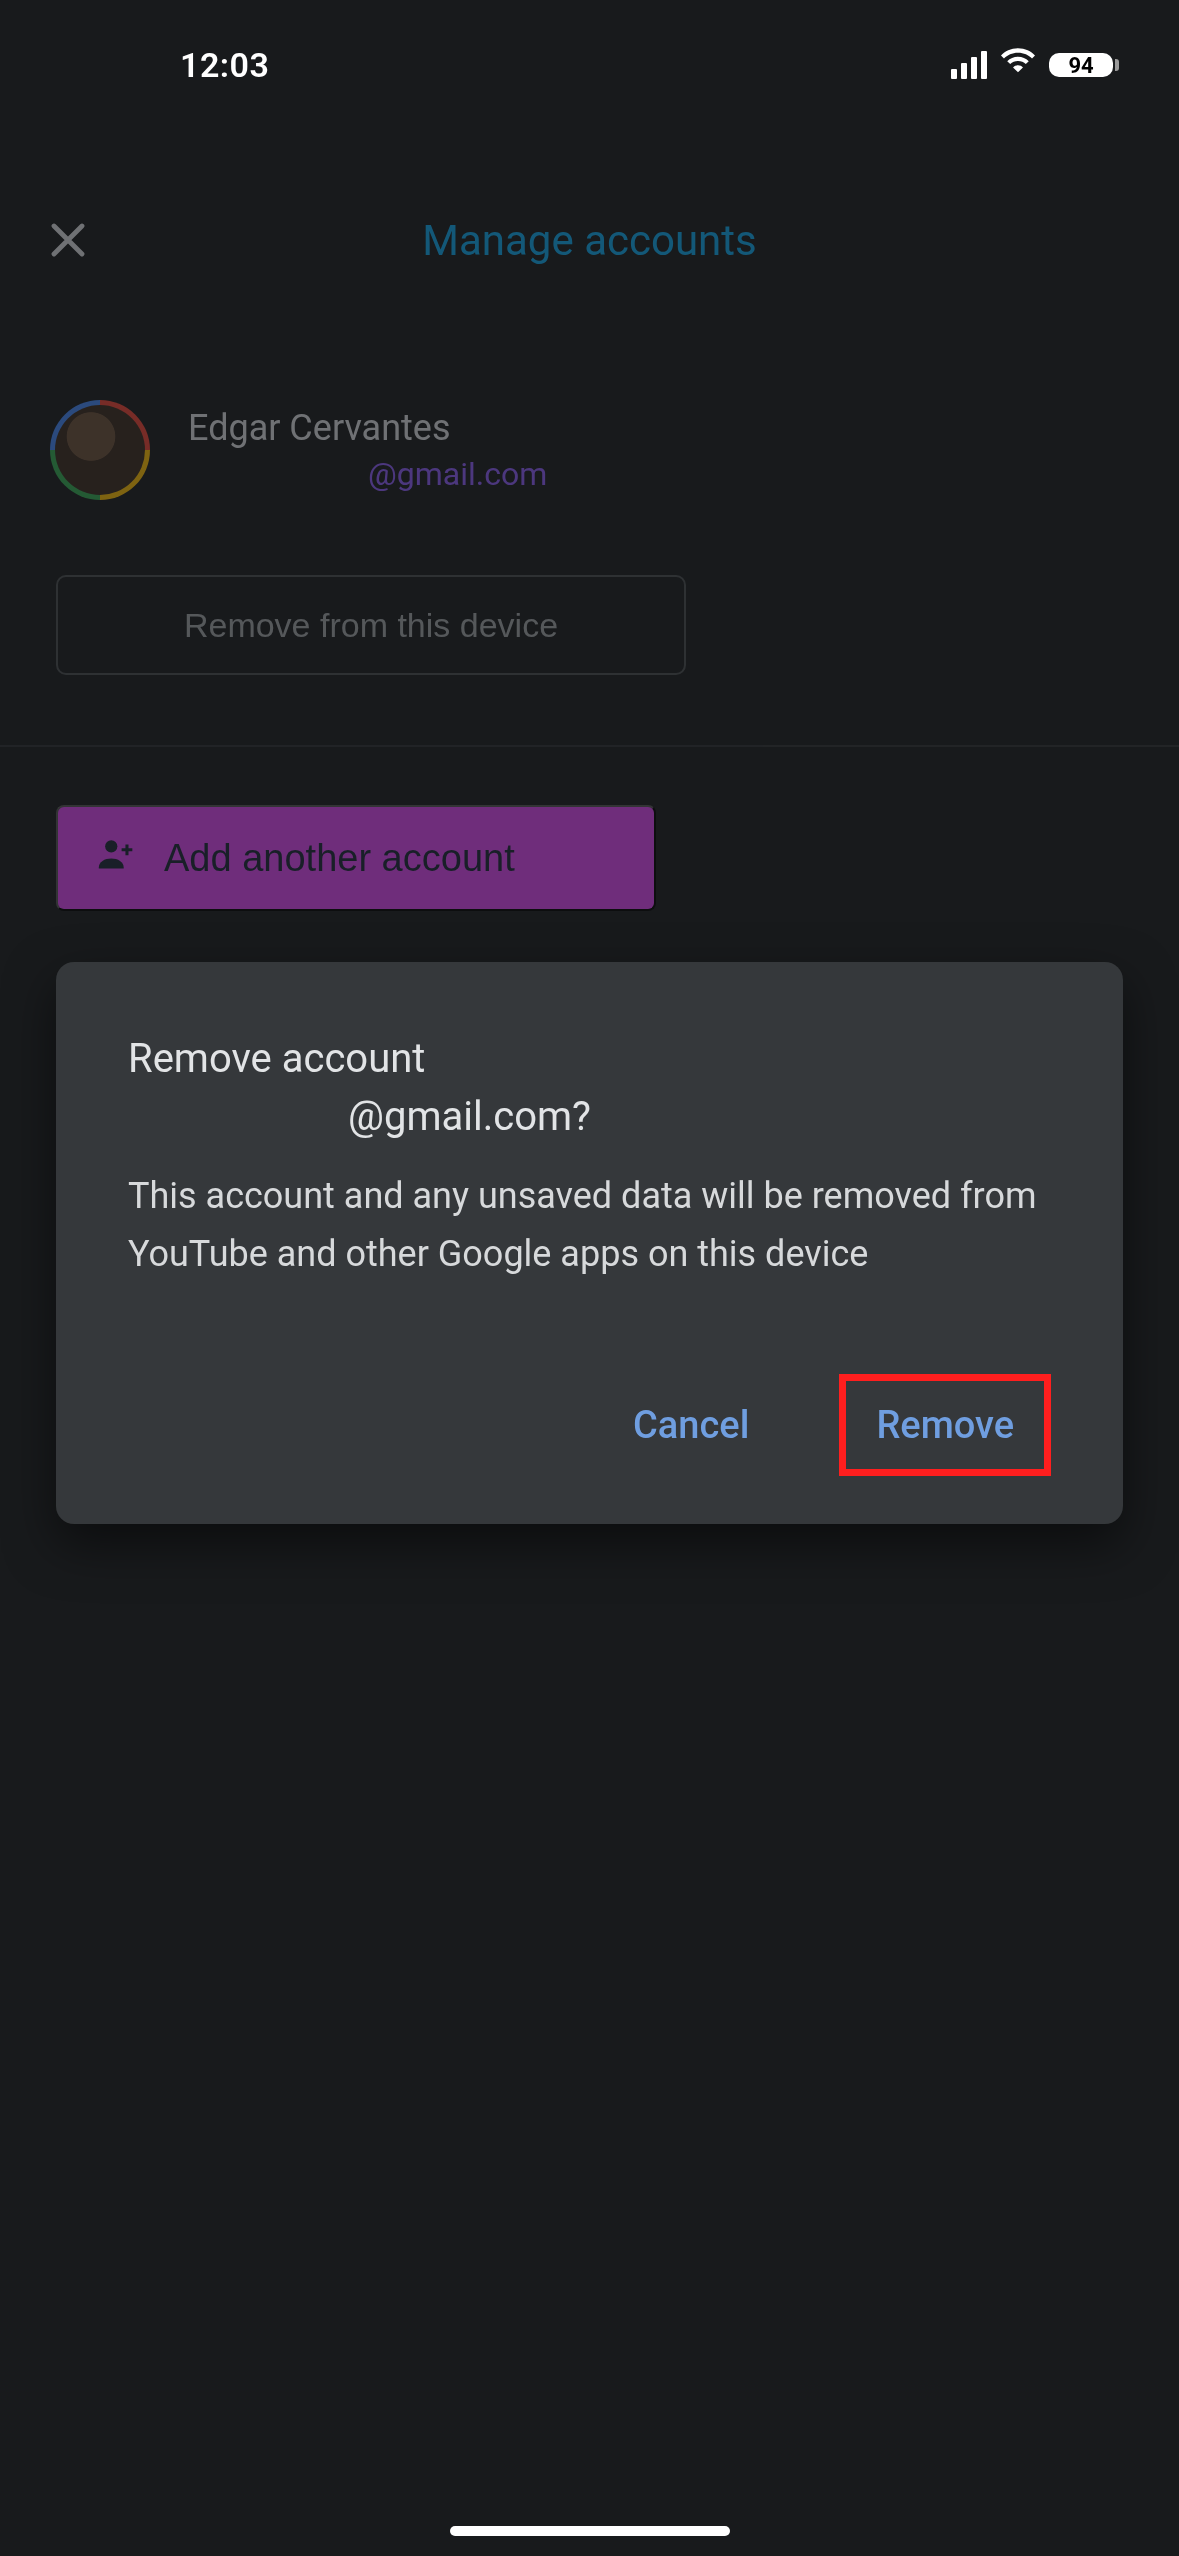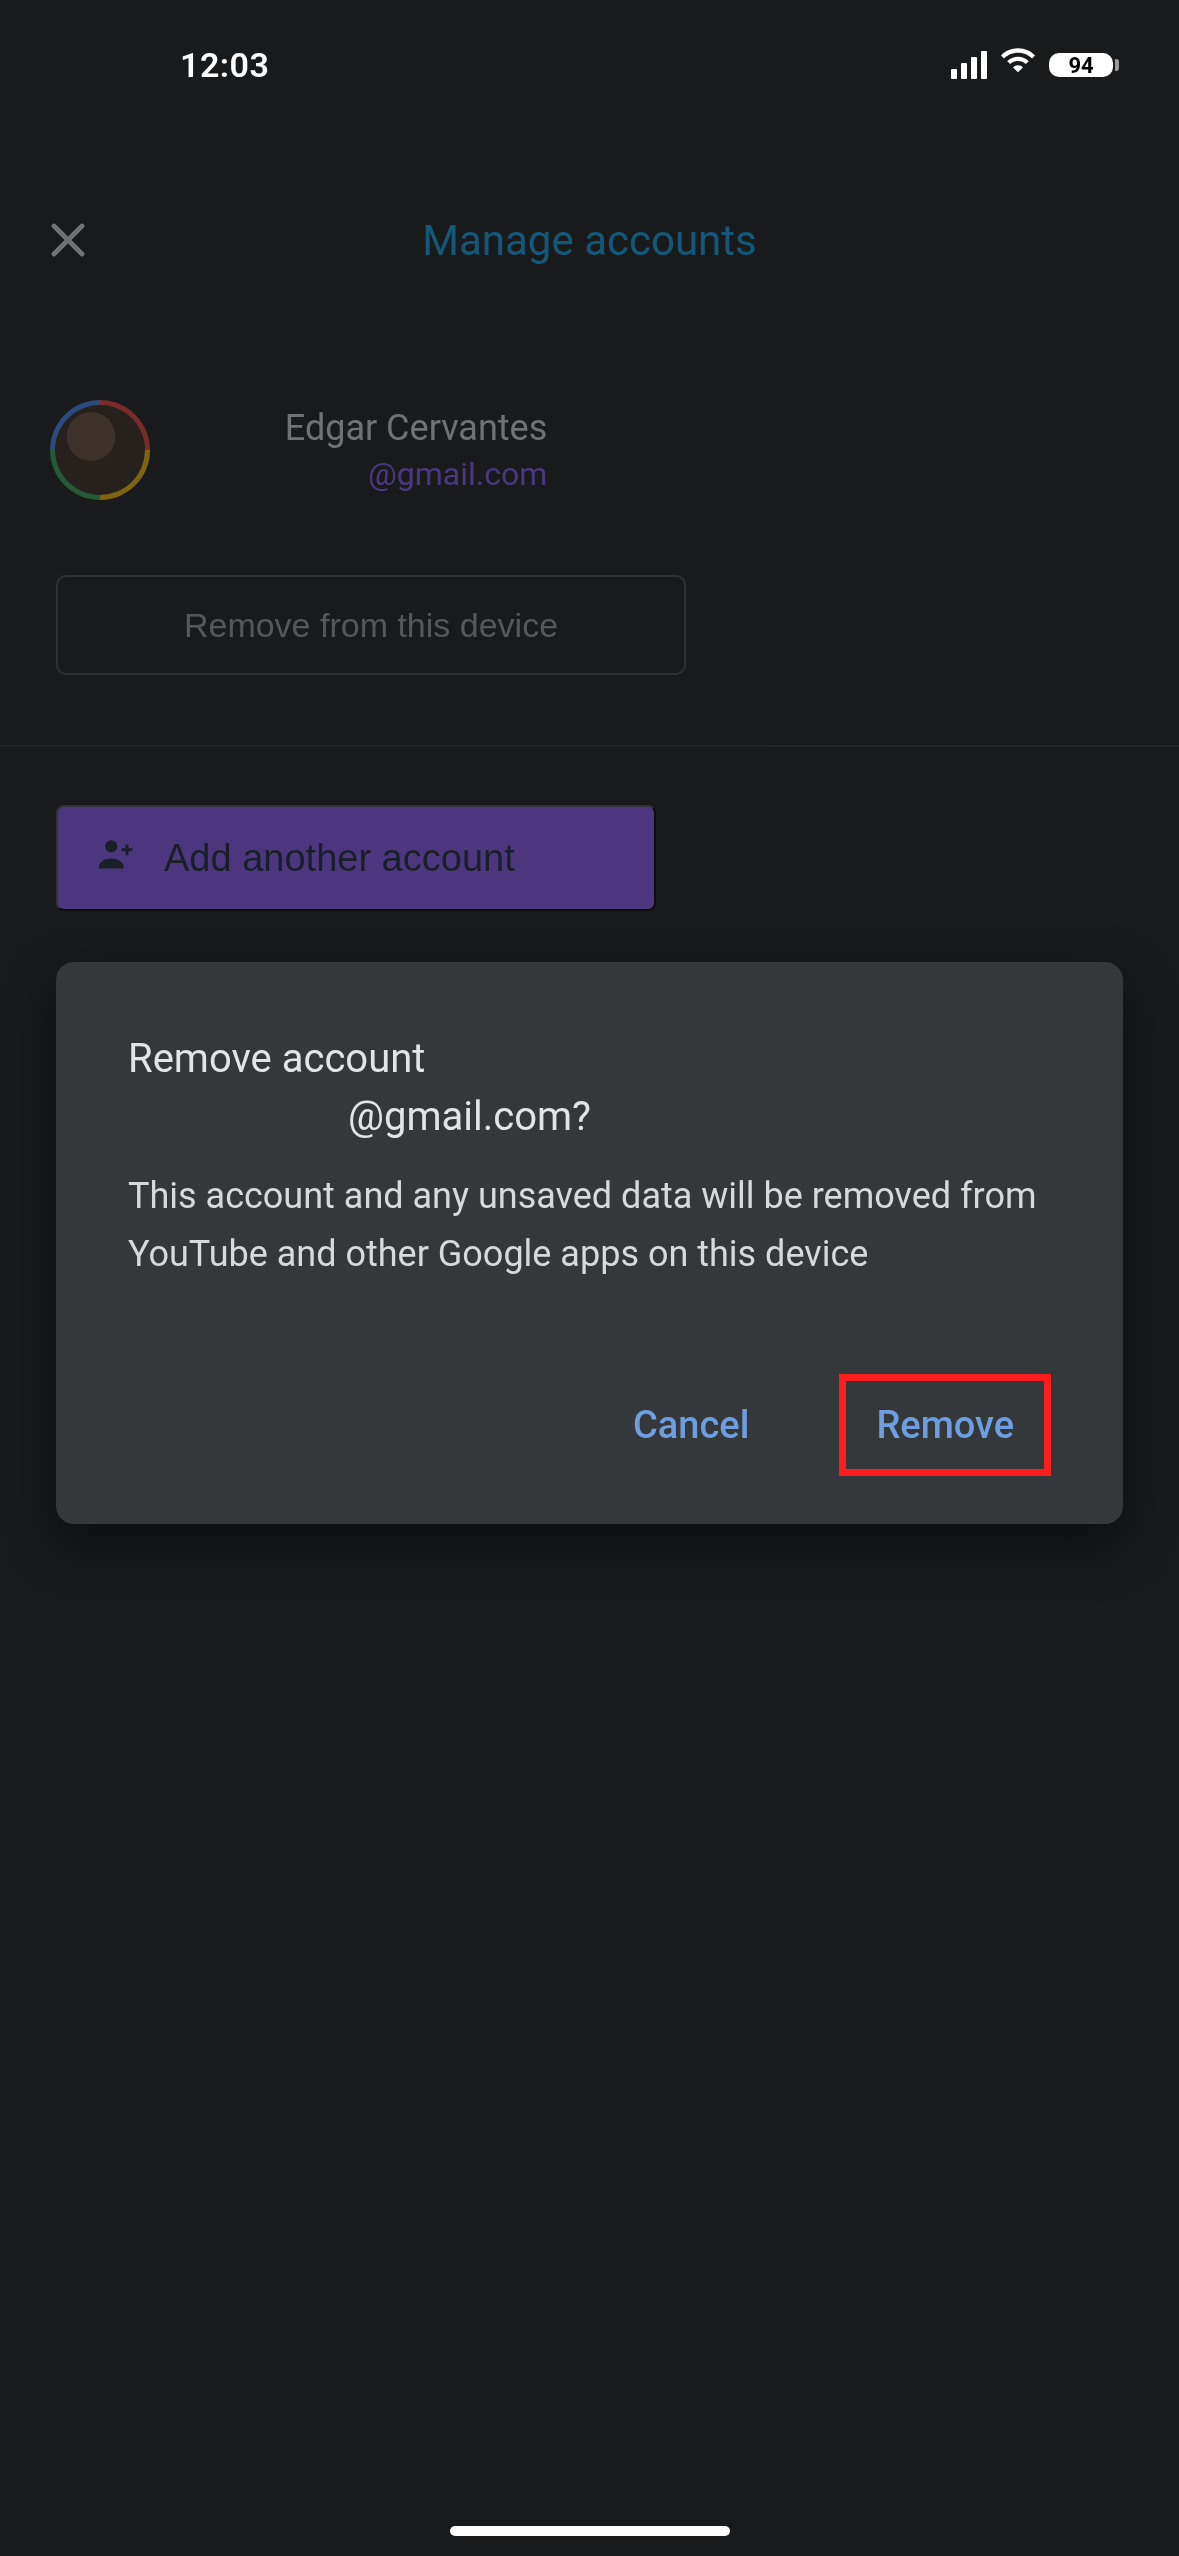--- a/index.html
+++ b/index.html
@@ -55,42 +55,42 @@
     }
     .avatar-ring {
       width: 100px; height: 100px; border-radius: 50%;
       background: conic-gradient(#ea4335 0 25%, #fbbc05 0 50%, #34a853 0 75%, #4285f4 0 100%);
       padding: 5px; display: flex;
     }
     .avatar-inner {
       flex: 1; border-radius: 50%;
       background: radial-gradient(circle at 40% 35%, #6b4f3a 0 30%, #3a2b20 31% 100%);
     }
-    .account-texts { display: flex; flex-direction: column; gap: 6px; align-items: flex-end; }
+    .account-texts { display: flex; flex-direction: column; gap: 6px; }
     .account-name { color: #dadce0; font-size: 36px; }
     .account-email { color: #8b5cf6; font-size: 32px; margin-left: 180px; }
 
     .remove-device {
       position: absolute; top: 575px; left: 56px;
       width: 630px; height: 100px;
       border: 2px solid #4a4d50; border-radius: 10px;
       display: flex; align-items: center; justify-content: center;
       color: #9fa3a7; font-size: 34px;
       background: transparent;
     }
 
     .divider {
       position: absolute; top: 745px; left: 0; right: 0; height: 2px;
       background: #2e3033;
     }
 
     .add-account {
       position: absolute; top: 805px; left: 56px;
       width: 600px; height: 106px;
-      background: #8b5cf6; border-radius: 8px;
+      background: #d946ef; border-radius: 8px;
       display: flex; align-items: center; gap: 24px;
       padding: 0 36px; color: #1b2738;
       font-size: 38px;
     }
     .add-account svg { width: 46px; height: 46px; }
 
     
     .dialog {
       position: absolute; top: 962px; left: 56px; right: 56px;
       background: #35383b; border-radius: 18px;

